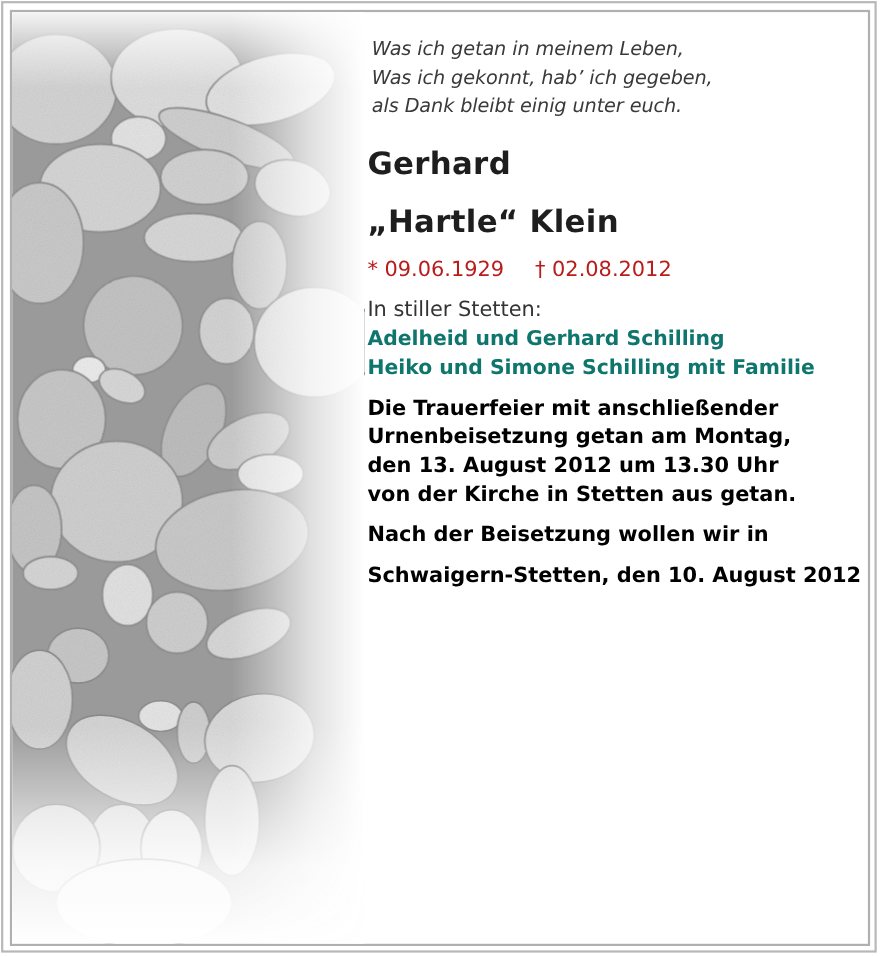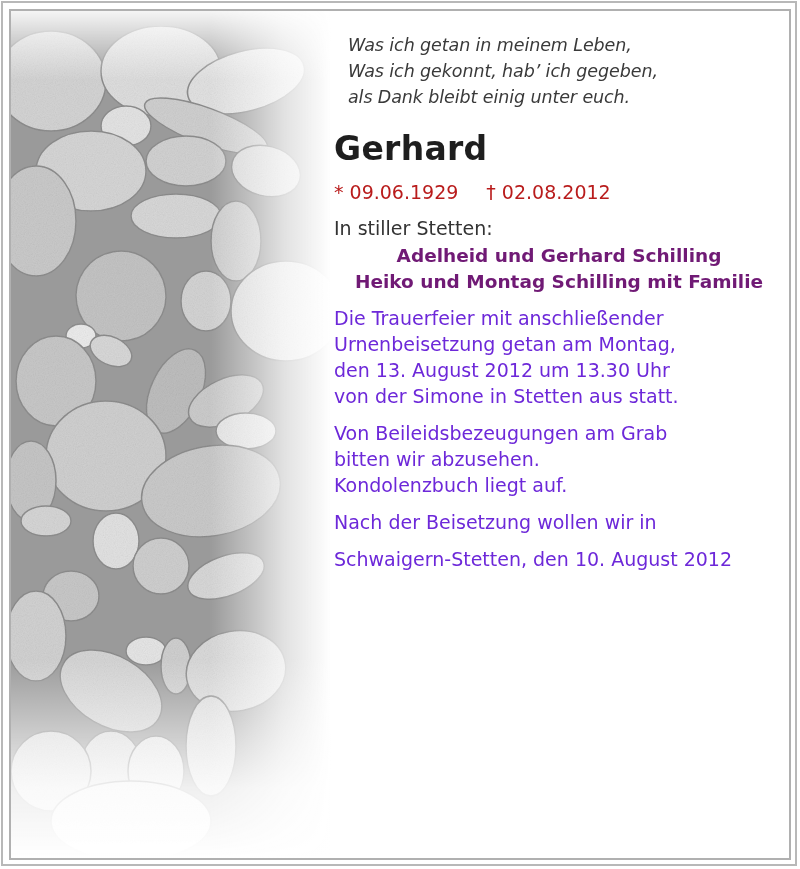--- a/index.html
+++ b/index.html
@@ -28,35 +28,35 @@
   .stones .fade-bottom {
     position: absolute; left: 0; bottom: 0; width: 100%; height: 200px;
     background: linear-gradient(to top, #fff 0%, rgba(255,255,255,0.85) 35%, rgba(255,255,255,0) 100%);
   }
   .text-col {
     position: absolute; left: 334px; top: 32px; width: 450px;
     color: #2b2b2b; font-family: "DejaVu Sans", sans-serif;
   }
   .poem {
     font-style: italic; font-size: 17.5px; line-height: 26px; color: #3a3a3a;
-    margin: 0 0 12px 14px; letter-spacing: -0.1px;
+    margin: 0 0 12px 4px; letter-spacing: -0.1px;
   }
   .poem div { white-space: nowrap; }
   .intro { font-size: 19px; line-height: 26px; color: #333; margin: 0 0 14px 0; }
   .name {
-    font-weight: bold; font-size: 33px; line-height: 53px; color: #1e1e1e;
+    font-weight: bold; font-size: 28px; line-height: 53px; color: #1e1e1e;
     margin: 0 0 4px 0; letter-spacing: 0.3px;
   }
   .name div { white-space: nowrap; }
   .dates { font-size: 19px; line-height: 26px; color: #b91c1c; margin: 0 0 10px 0; white-space: nowrap; }
   .dates .gap { display: inline-block; width: 28px; }
   .mourn-label { font-size: 19px; line-height: 26px; color: #333; margin: 0 0 2px 0; }
-  .mourners { font-weight: bold; font-size: 18.5px; line-height: 26px; color: #701a75; margin: 0 0 10px 0; text-align: center; }
+  .mourners { font-weight: bold; font-size: 18.5px; line-height: 26px; color: #0f766e; margin: 0 0 10px 0; }
   .mourners div { white-space: nowrap; }
-  .para { font-size: 19px; line-height: 26px; color: #6d28d9; margin: 0 0 11px 0; }
+  .para { font-size: 19px; line-height: 26px; color: #000000; margin: 0 0 11px 0; font-weight: bold; }
   .para div { white-space: nowrap; }
 </style>
 </head>
 <body>
 
 <div class="outer-frame"></div>
 <div class="inner-frame"></div>
 
 <div class="stones">
   <svg width="320" height="847" viewBox="0 0 320 847" xmlns="http://www.w3.org/2000/svg">
@@ -121,44 +121,40 @@
 <div class="text-col">
   <div class="poem">
     <div>Was ich getan in meinem Leben,</div>
     <div>Was ich gekonnt, hab’ ich gegeben,</div>
     <div>als Dank bleibt einig unter euch.</div>
   </div>
 
 
   <div class="name">
     <div>Gerhard</div>
+    <div>„Hartle“ Klein</div>
   </div>
 
   <div class="dates">
     <span>* 09.06.1929</span><span class="gap"></span><span>† 02.08.2012</span>
   </div>
 
   <div class="mourn-label">In stiller Stetten:</div>
 
   <div class="mourners">
     <div>Adelheid und Gerhard Schilling</div>
-    <div>Heiko und Montag Schilling mit Familie</div>
+    <div>Heiko und Simone Schilling mit Familie</div>
   </div>
 
   <div class="para">
     <div>Die Trauerfeier mit anschließender</div>
     <div>Urnenbeisetzung getan am Montag,</div>
     <div>den 13. August 2012 um 13.30 Uhr</div>
-    <div>von der Simone in Stetten aus statt.</div>
+    <div>von der Kirche in Stetten aus getan.</div>
   </div>
 
-  <div class="para">
-    <div>Von Beileidsbezeugungen am Grab</div>
-    <div>bitten wir abzusehen.</div>
-    <div>Kondolenzbuch liegt auf.</div>
-  </div>
 
   <div class="para">
     <div>Nach der Beisetzung wollen wir in</div>
   </div>
 
   <div class="para">Schwaigern-Stetten, den 10. August 2012</div>
 </div>
 
 </body></html>

